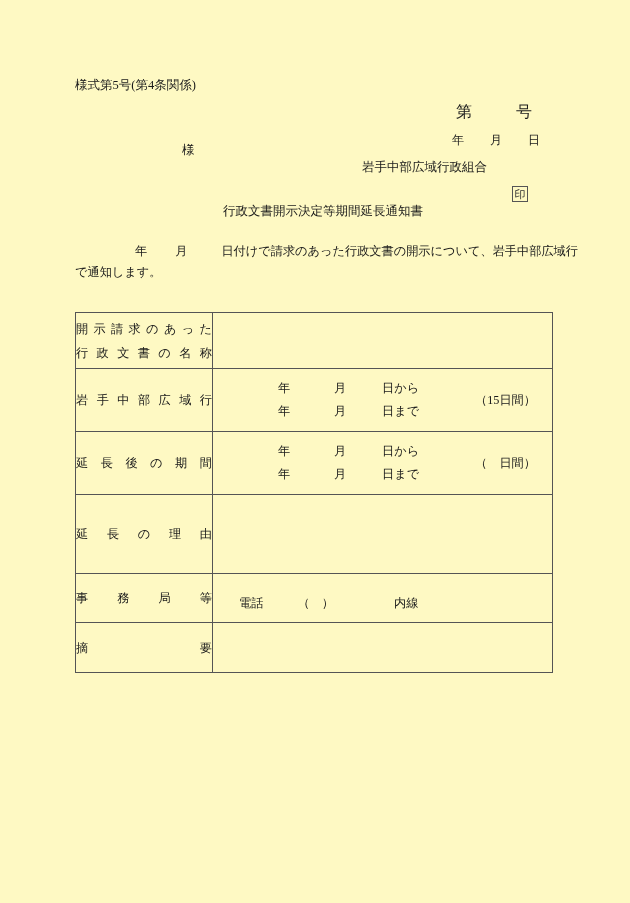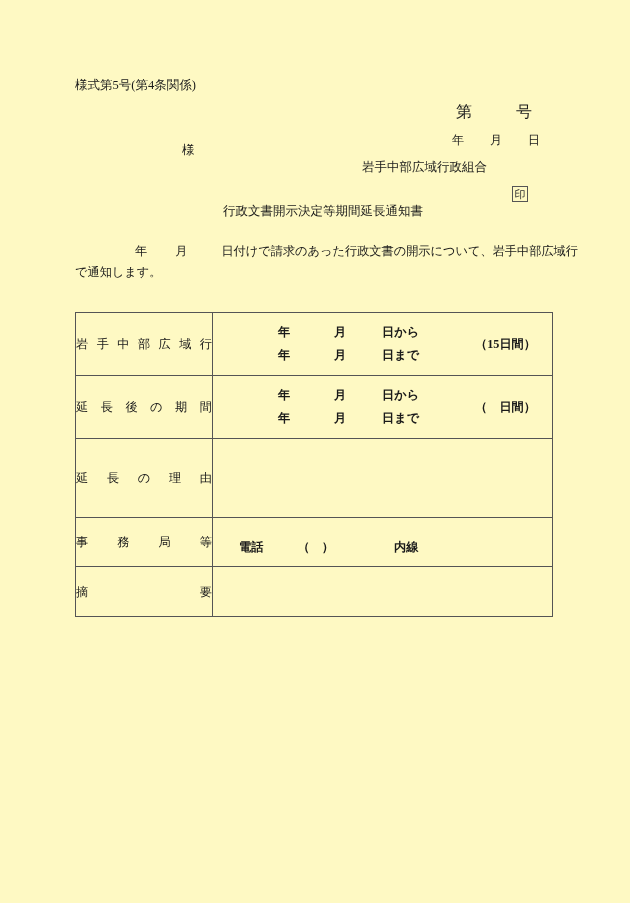--- a/index.html
+++ b/index.html
@@ -120,21 +120,20 @@
     display: block;
     text-align: justify;
     text-align-last: justify;
     line-height: 24px;
     white-space: nowrap;
   }
 
   .value-cell {
     padding: 0;
     position: relative;
-    font-weight: bold;
   }
 
   
   .date-rows { padding: 8px 0 8px 0; }
   .date-line {
     line-height: 23px;
     white-space: pre;
     padding-left: 65px;
     position: relative;
   }
@@ -188,20 +187,27 @@
 
   <div class="abs doc-title">行政文書開示決定等期間延長通知書</div>
 
   <div class="body-block">
     <div class="body-line"><span class="indent"></span><span>年</span><span class="gap-sm"></span><span>月</span><span class="gap-md"></span><span>日付けで請求のあった行政文書の開示について、岩手中部広域行</span></div>
     <div class="body-line">で通知します。</div>
   </div>
 
   <table class="form-table">
     <tbody>
+      <tr class="h-name">
+        <td class="col-label label-cell">
+          <span class="label-line">開示請求のあった</span>
+          <span class="label-line">行政文書の名称</span>
+        </td>
+        <td class="value-cell"></td>
+      </tr>
 
       <tr class="h-period">
         <td class="col-label label-cell">
           <span class="label-line">岩手中部広域行</span>
         </td>
         <td class="value-cell">
           <div class="date-rows">
             <div class="date-line"><span class="y">年</span><span class="m">月</span><span class="d">日から</span></div>
             <div class="date-line"><span class="y">年</span><span class="m">月</span><span class="d">日まで</span></div>
           </div>

